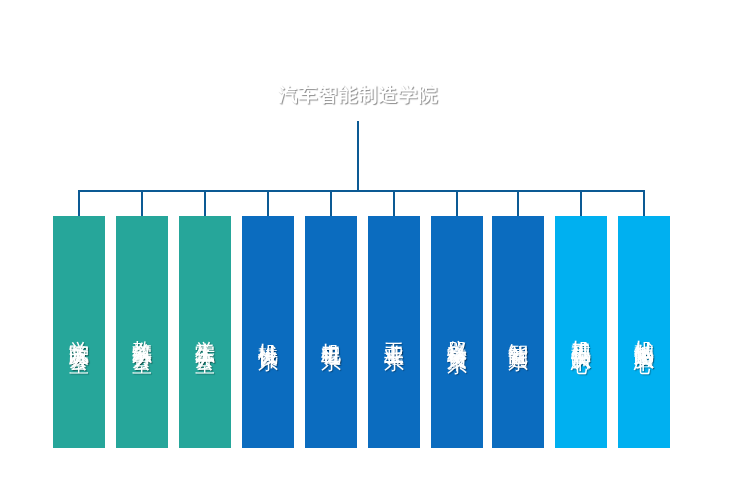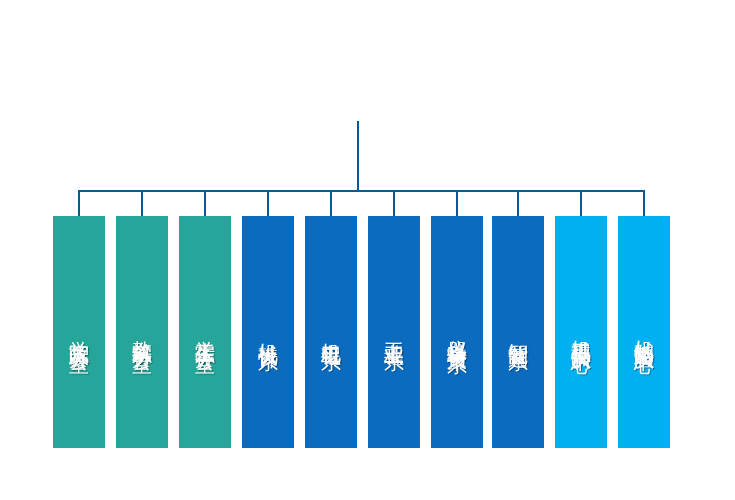--- a/index.html
+++ b/index.html
@@ -105,20 +105,23 @@
   }
   .grp-teal  { background: #26a69a; }
   .grp-blue  { background: #0b6cbf; }
   .grp-cyan  { background: #00b0f0; }
 </style>
 </head>
 <body>
 
 <div id="chart-root">
 
+  <div class="root-node">
+    <span class="root-label">汽车智能制造学院</span>
+  </div>
 
   <div class="conn conn-v-root"></div>
   <div class="conn conn-bus"></div>
   <div id="drops">
       <div class="conn conn-drop" style="left: 78px; background: rgb(12, 90, 148);"></div>
       <div class="conn conn-drop" style="left: 141px; background: rgb(12, 90, 148);"></div>
       <div class="conn conn-drop" style="left: 204px; background: rgb(12, 90, 148);"></div>
       <div class="conn conn-drop" style="left: 267px; background: rgb(12, 90, 148);"></div>
       <div class="conn conn-drop" style="left: 330px; background: rgb(12, 90, 148);"></div>
       <div class="conn conn-drop" style="left: 393px; background: rgb(12, 90, 148);"></div>

